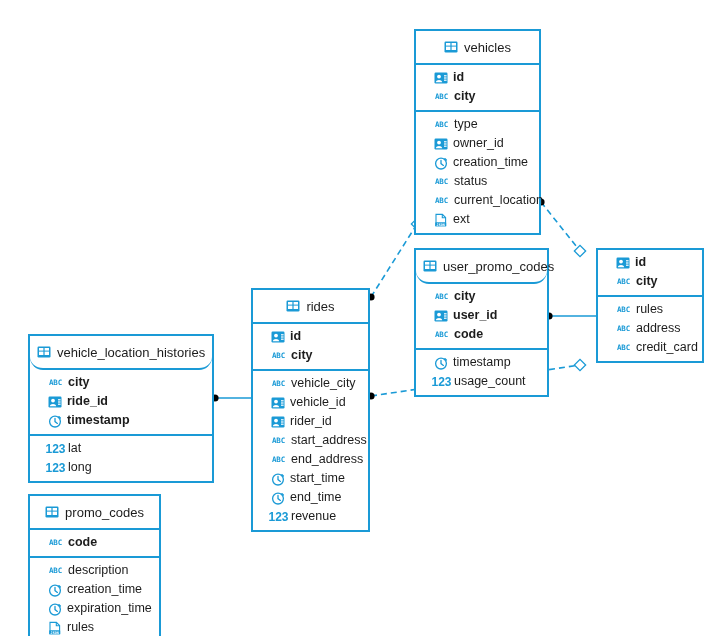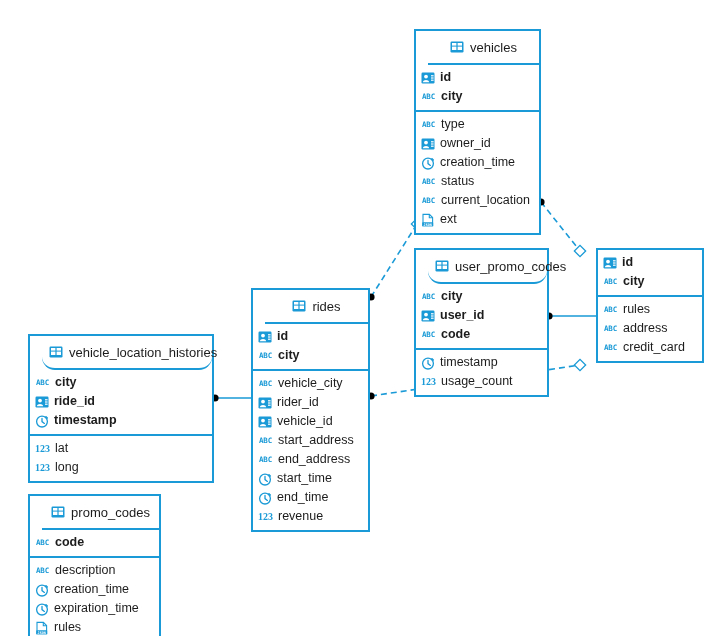--- a/index.html
+++ b/index.html
@@ -42,39 +42,38 @@
     align-items: center;
     justify-content: center;
     gap: 6px;
     height: 34px;
     padding: 12px 6px;
     border-bottom: 2px solid #1a9ad6;
     font-size: 13px;
     color: #1c1c1c;
     box-sizing: border-box;
     white-space: nowrap;
-    margin-left: 12px;
   }
   .tbl-title.left {
     justify-content: flex-start;
     padding-left: 7px;
     border-radius: 13px;
   }
   .tbl-section {
     padding: 3px 0 4px 0;
   }
   .tbl-section.keys {
     border-bottom: 2px solid #1a9ad6;
   }
   .col-row {
     display: flex;
     align-items: center;
     gap: 5px;
     height: 19px;
-    padding: 0 5px;
+    padding: 0 18px;
     font-size: 12.5px;
     color: #1c1c1c;
     white-space: nowrap;
   }
   .col-row.key { font-weight: bold; }
   .col-name { line-height: 1; }
 
   
   .ico {
     flex: 0 0 auto;
@@ -89,22 +88,22 @@
   .ico-abc {
     font-family: "DejaVu Sans Mono", monospace;
     font-size: 7.5px;
     font-weight: bold;
     color: #1a9ad6;
     letter-spacing: -0.2px;
     line-height: 1;
     width: 15px;
   }
   .ico-123 {
-    font-family: Liberation Serif, serif;
-    font-size: 10px;
+    font-family: Liberation Sans, sans-serif;
+    font-size: 12px;
     font-weight: bold;
     color: #1a9ad6;
     line-height: 1;
     width: 15px;
   }
 </style>
 </head>
 <body>
 
 <div id="canvas">
@@ -344,34 +343,34 @@
             <span class="ico">
               <svg width="14" height="14" viewBox="0 0 14 14">
                 <rect x="0.5" y="1.5" width="13" height="11" rx="1.2" fill="#1a9ad6"></rect>
                 <circle cx="5" cy="5.6" r="1.9" fill="#ffffff"></circle>
                 <path d="M1.8 11.2 C2.2 8.4 7.8 8.4 8.2 11.2 Z" fill="#ffffff"></path>
                 <rect x="10" y="4.2" width="2.6" height="1.2" fill="#ffffff"></rect>
                 <rect x="10" y="6.4" width="2.6" height="1.2" fill="#ffffff"></rect>
                 <rect x="10" y="8.6" width="2.6" height="1.2" fill="#ffffff"></rect>
               </svg>
             </span>
+            <span class="col-name">vehicle_id</span>
+          </div>
+          <div class="col-row">
+            <span class="ico">
+              <svg width="14" height="14" viewBox="0 0 14 14">
+                <rect x="0.5" y="1.5" width="13" height="11" rx="1.2" fill="#1a9ad6"></rect>
+                <circle cx="5" cy="5.6" r="1.9" fill="#ffffff"></circle>
+                <path d="M1.8 11.2 C2.2 8.4 7.8 8.4 8.2 11.2 Z" fill="#ffffff"></path>
+                <rect x="10" y="4.2" width="2.6" height="1.2" fill="#ffffff"></rect>
+                <rect x="10" y="6.4" width="2.6" height="1.2" fill="#ffffff"></rect>
+                <rect x="10" y="8.6" width="2.6" height="1.2" fill="#ffffff"></rect>
+              </svg>
+            </span>
             <span class="col-name">rider_id</span>
-          </div>
-          <div class="col-row">
-            <span class="ico">
-              <svg width="14" height="14" viewBox="0 0 14 14">
-                <rect x="0.5" y="1.5" width="13" height="11" rx="1.2" fill="#1a9ad6"></rect>
-                <circle cx="5" cy="5.6" r="1.9" fill="#ffffff"></circle>
-                <path d="M1.8 11.2 C2.2 8.4 7.8 8.4 8.2 11.2 Z" fill="#ffffff"></path>
-                <rect x="10" y="4.2" width="2.6" height="1.2" fill="#ffffff"></rect>
-                <rect x="10" y="6.4" width="2.6" height="1.2" fill="#ffffff"></rect>
-                <rect x="10" y="8.6" width="2.6" height="1.2" fill="#ffffff"></rect>
-              </svg>
-            </span>
-            <span class="col-name">vehicle_id</span>
           </div>
           <div class="col-row">
             <span class="ico ico-abc">ABC</span>
             <span class="col-name">start_address</span>
           </div>
           <div class="col-row">
             <span class="ico ico-abc">ABC</span>
             <span class="col-name">end_address</span>
           </div>
           <div class="col-row">

